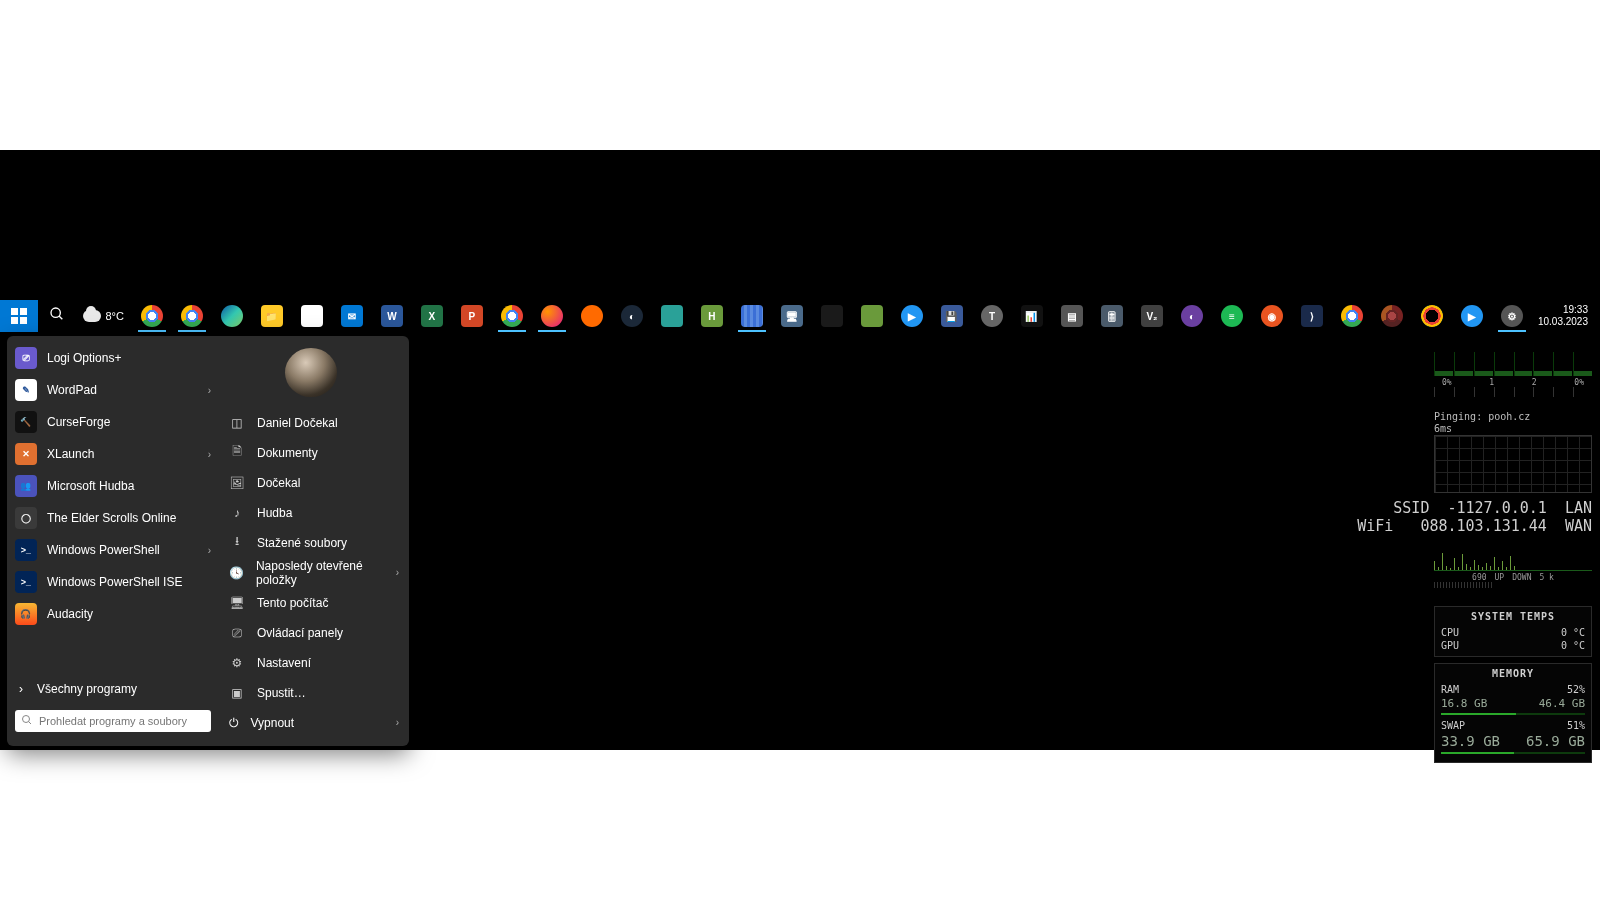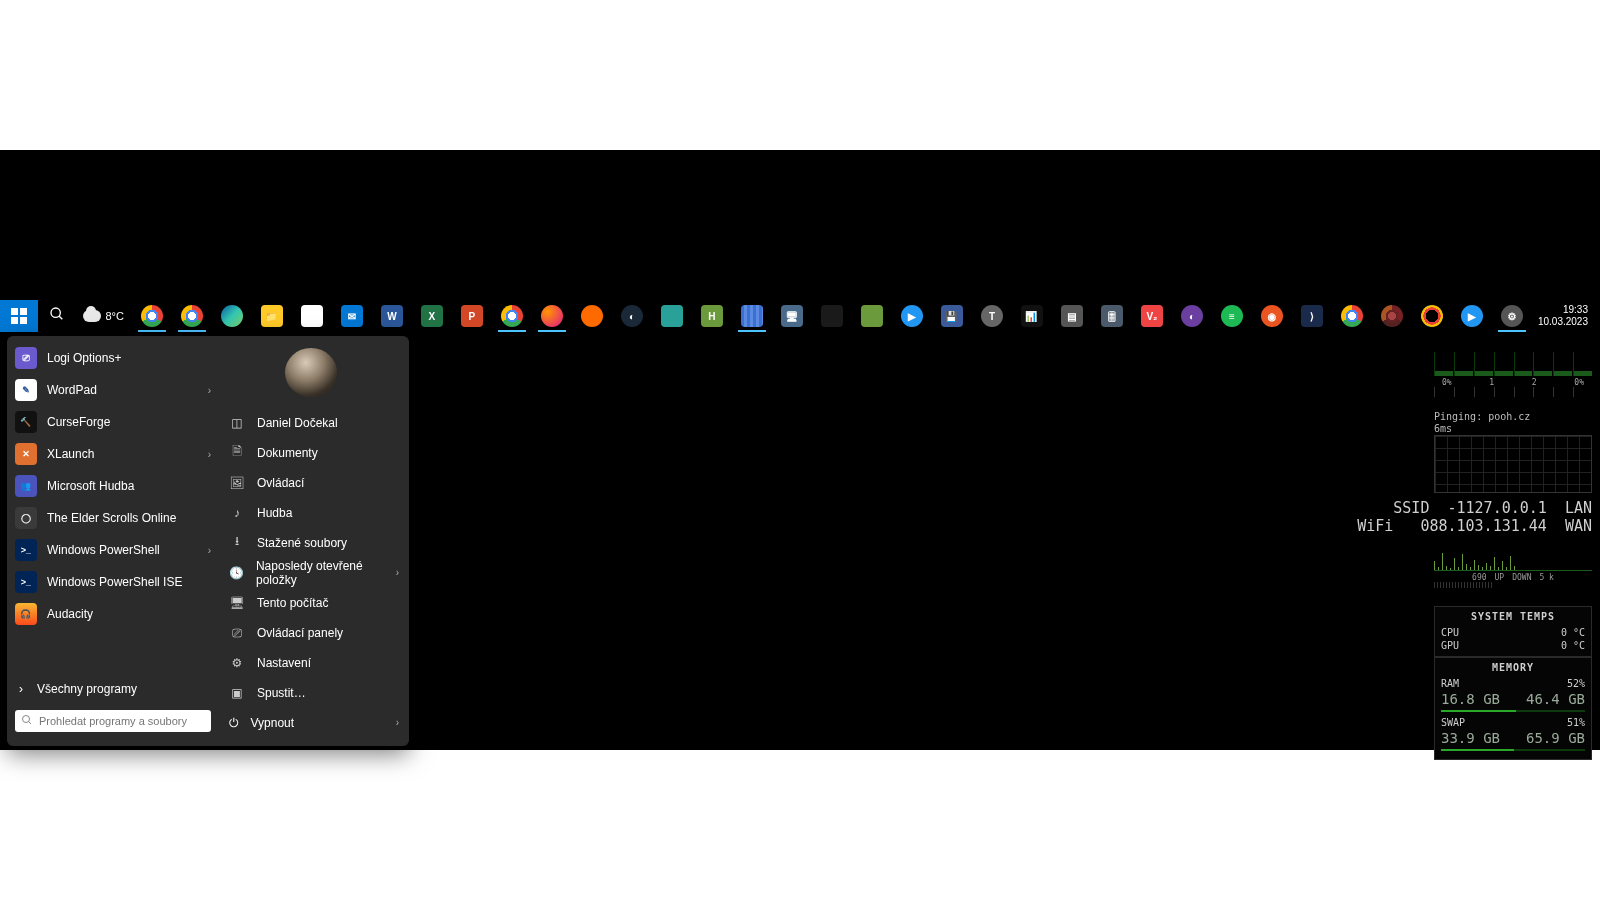--- a/index.html
+++ b/index.html
@@ -326,20 +326,21 @@
     height: 12px;
     display: flex;
     gap: 2px;
     align-items: flex-start;
     margin-bottom: 12px;
   }
   .net-ticks div { width: 1px; height: 6px; background: #333; }
   .widget-box {
     border: 1px solid #2a2a2a;
     padding: 4px 6px;
+    margin-bottom: 6px;
     background: #050505;
   }
   .widget-title {
     text-align: center;
     font-size: 10px;
     letter-spacing: 1px;
     color: #d0d0d0;
     font-weight: bold;
     margin-bottom: 4px;
   }
@@ -462,21 +463,21 @@
         <div class="tb-app">
           <div class="tb-app-icon" style="background: rgb(17, 17, 17);">📊</div>
         </div>
         <div class="tb-app">
           <div class="tb-app-icon" style="background: rgb(85, 85, 85);">▤</div>
         </div>
         <div class="tb-app">
           <div class="tb-app-icon" style="background: rgb(74, 90, 106);">🎚</div>
         </div>
         <div class="tb-app">
-          <div class="tb-app-icon" style="background: #ef4444;">V₂</div>
+          <div class="tb-app-icon" style="background: #404040;">V₂</div>
         </div>
         <div class="tb-app">
           <div class="tb-app-icon" style="background: rgb(106, 63, 160); border-radius: 50%;">◐</div>
         </div>
         <div class="tb-app">
           <div class="tb-app-icon" style="background: rgb(29, 185, 84); border-radius: 50%;">≡</div>
         </div>
         <div class="tb-app">
           <div class="tb-app-icon" style="background: rgb(233, 84, 32); border-radius: 50%;">◉</div>
         </div>
@@ -571,21 +572,21 @@
         <span class="ic">◫</span>
         <span>Daniel Dočekal</span>
       </div>
       <div id="sm-links">
           <div class="sm-link">
             <span class="ic">🗎</span>
             <span>Dokumenty</span>
           </div>
           <div class="sm-link">
             <span class="ic">🖼</span>
-            <span>Ovládací</span>
+            <span>Dočekal</span>
           </div>
           <div class="sm-link">
             <span class="ic">♪</span>
             <span>Hudba</span>
           </div>
           <div class="sm-link">
             <span class="ic">⭳</span>
             <span>Stažené soubory</span>
           </div>
           <div class="sm-link">
@@ -723,21 +724,21 @@
           <span>0 °C</span>
         </div>
     </div>
 
     <div class="widget-box">
       <div class="widget-title">MEMORY</div>
       <div class="w-row">
           <span>RAM</span>
           <span>52%</span>
         </div>
-      <div class="w-row" style="font-size:14px;color:#9a9">
+      <div class="w-row" style="font-size:11px;color:#9a9">
           <span>16.8 GB</span>
           <span>46.4 GB</span>
         </div>
       <div class="bar">
           <div class="bar-fill" style="width:52%"></div>
         </div>
       <div class="w-row">
           <span>SWAP</span>
           <span>51%</span>
         </div>

